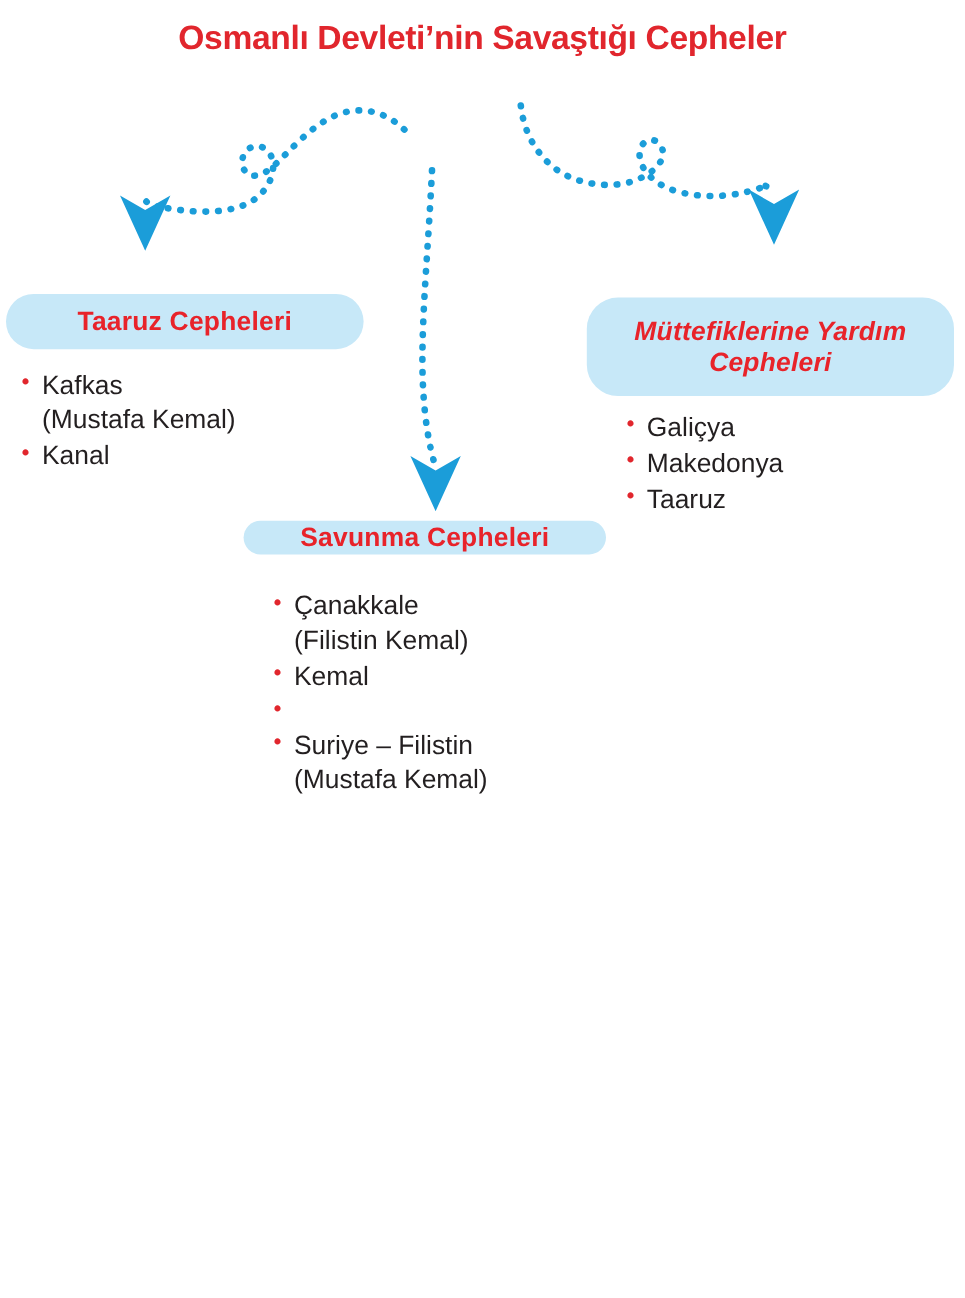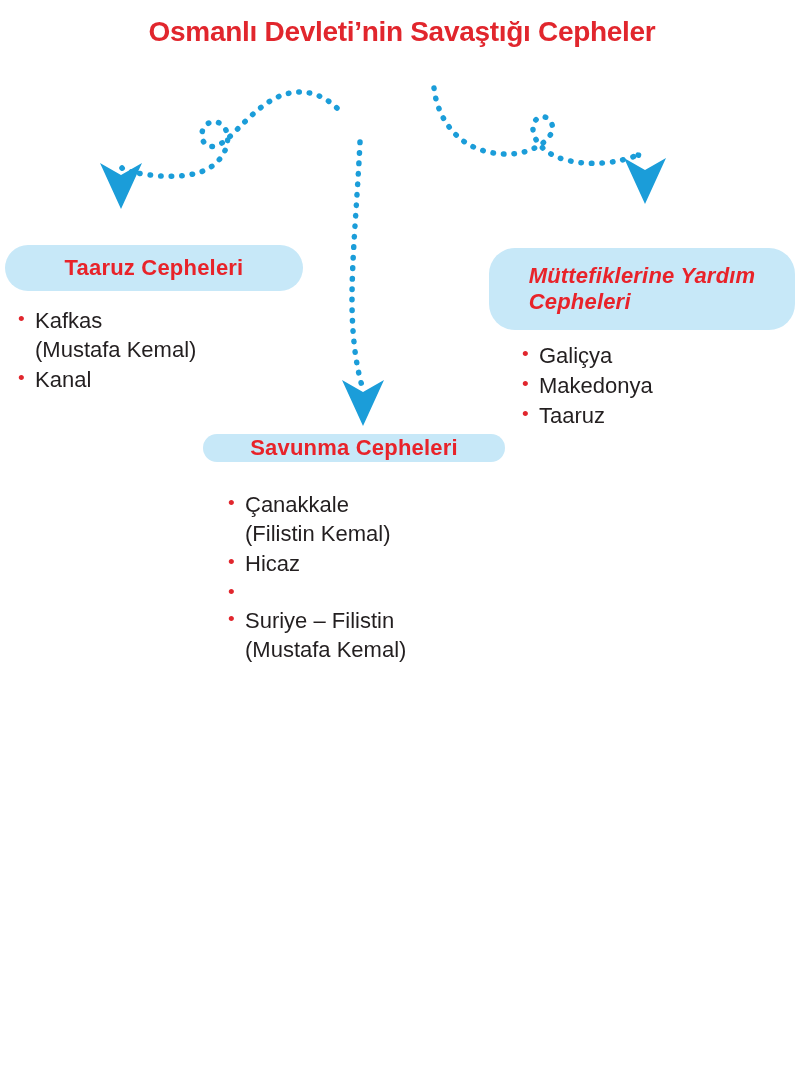--- a/index.html
+++ b/index.html
@@ -50,21 +50,21 @@
   }
 
   
   .pill {
     position: absolute;
     background: #c7e8f8;
     border-radius: 26px;
     display: flex;
     align-items: center;
     justify-content: center;
-    text-align: left;
+    text-align: center;
     color: #e8232a;
     font-family: "Liberation Sans", sans-serif;
     font-weight: bold;
     font-size: 22px;
     line-height: 1.18;
     letter-spacing: 0.2px;
     box-sizing: border-box;
     padding: 4px 10px;
   }
   .pill.left   { left: 5px;   top: 245px; width: 298px; height: 46px; border-radius: 23px; }
@@ -156,21 +156,21 @@
     <span>Savunma Cepheleri</span>
   </div>
   <div class="list center">
     <div class="li">
       <span class="bullet">•</span>
       <span class="li-text">Çanakkale
 (Filistin Kemal)</span>
     </div>
     <div class="li">
       <span class="bullet">•</span>
-      <span class="li-text">Hicaz</span>
+      <span class="li-text">Kemal</span>
     </div>
     <div class="li">
       <span class="bullet">•</span>
     </div>
     <div class="li">
       <span class="bullet">•</span>
       <span class="li-text">Suriye – Filistin
 (Mustafa Kemal)</span>
     </div>
   </div>

